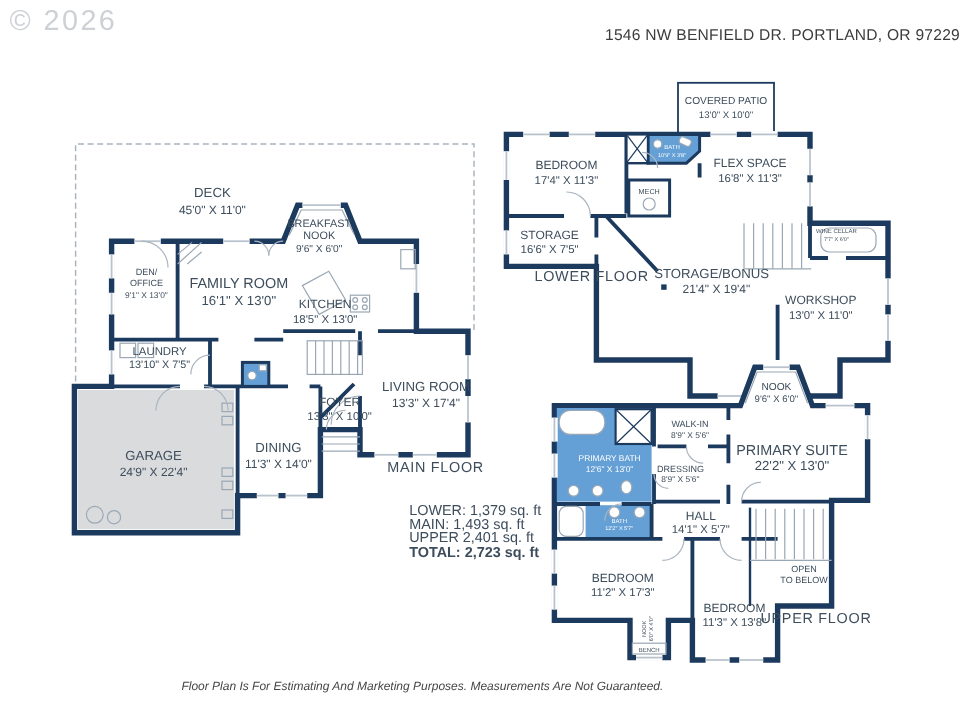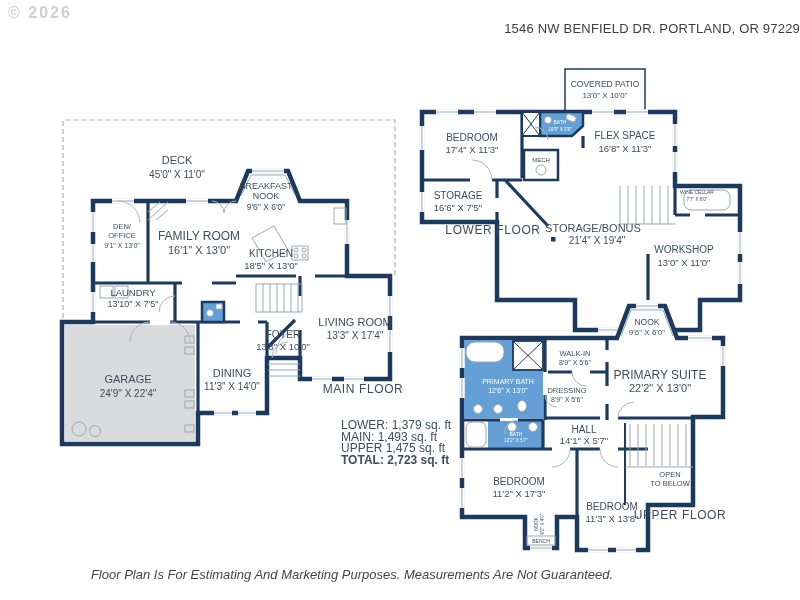--- a/index.html
+++ b/index.html
@@ -1,23 +1,23 @@
 <!DOCTYPE html>
 <html><head>
 <meta charset="utf-8">
 <style>
   html,body{margin:0;padding:0;background:#fff;}
   #stage{position:relative;width:800px;height:600px;background:#fff;overflow:hidden;
          font-family:"Liberation Sans",sans-serif;}
   .title{position:absolute;top:21px;left:0;width:800px;text-align:right;
          font-size:13px;color:#3c3c3c;letter-spacing:.2px;}
-  .watermark{position:absolute;top:4px;left:8px;font-size:16px;color:#cdd1d6;
-         letter-spacing:2px;font-weight:700;}
+  .watermark{position:absolute;top:4px;left:8px;font-size:24px;color:#cdd1d6;
+         letter-spacing:2px;font-weight:400;}
   .disclaimer{position:absolute;top:567px;left:0;width:704px;text-align:center;
-         font-style:italic;font-size:13px;color:#454545;}
+         font-style:italic;font-size:10px;color:#454545;}
   .summary{position:absolute;left:341px;top:420px;font-size:12px;color:#3d4d5c;
          line-height:11.5px;}
   .summary .total{font-weight:bold;}
   svg{position:absolute;left:0;top:0;}
   .wallf{fill:#ffffff;stroke:#1c3a5e;stroke-width:4.5;stroke-linejoin:miter;}
   .iw{stroke:#1c3a5e;stroke-width:3.2;fill:none;}
   .iw2{stroke:#1c3a5e;stroke-width:2;fill:none;}
   .dash{stroke:#a9b2bd;stroke-width:1.2;fill:none;stroke-dasharray:5 3;}
   .thin{stroke:#9aa7b4;stroke-width:1;fill:none;}
   .arc{stroke:#aab4bf;stroke-width:1;fill:none;}
@@ -337,18 +337,18 @@
         </g>
         <text class="s5" x="541" y="543">BENCH</text>
         <text class="flo" x="680" y="519">UPPER FLOOR</text>
       </g>
     </g>
   </svg>
 
   <div class="summary">
     <div>LOWER: 1,379 sq. ft</div>
     <div>MAIN: 1,493 sq. ft</div>
-    <div>UPPER 1,475 sq. ft</div>
+    <div>UPPER 2,401 sq. ft</div>
     <div class="total">TOTAL: 2,723 sq. ft</div>
   </div>
 
   <div class="disclaimer">Floor Plan Is For Estimating And Marketing Purposes. Measurements Are Not Guaranteed.</div>
 </div>
 
 </body></html>

